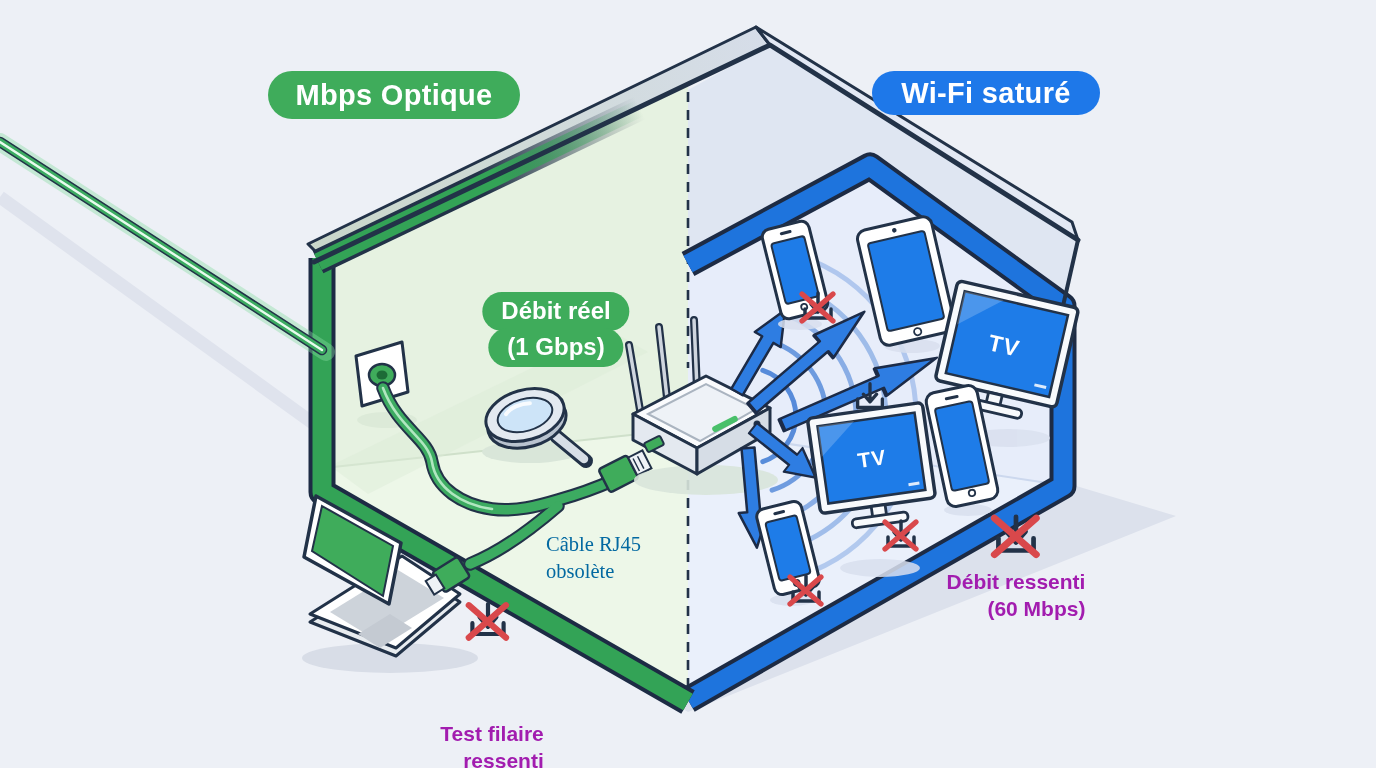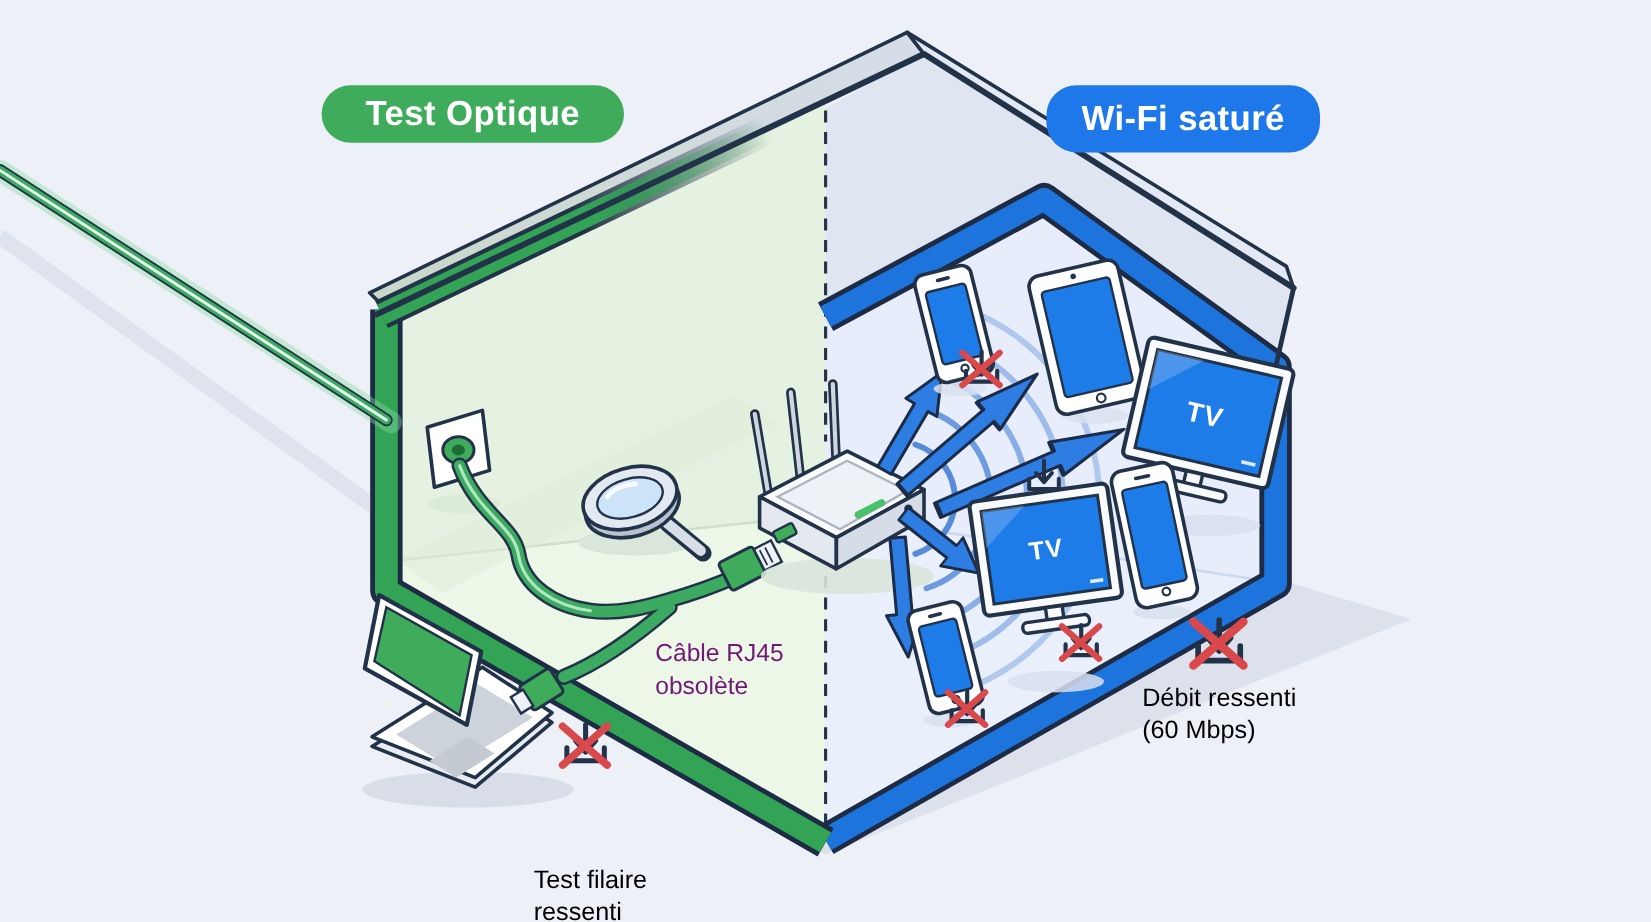--- a/index.html
+++ b/index.html
@@ -16,25 +16,25 @@
   }
   .badge-green{background:#3fac5b;}
   .badge-blue{background:#1e78e9;}
   .pill-stack{position:absolute;display:flex;flex-direction:column;align-items:center;}
   .pill{
     background:#3fac5b;color:#fff;font-weight:700;font-size:24px;
     padding:5px 19px;border-radius:22px;white-space:nowrap;line-height:1.2;
   }
   .pill+.pill{margin-top:-3px;}
   .note{
-    position:absolute;font-size:20.5px;line-height:27px;color:#701a75;font-weight:400;
+    position:absolute;font-size:20.5px;line-height:27px;color:#0369a1;font-weight:400;font-family:Liberation Serif, serif;
   }
   .caption{
-    position:absolute;font-weight:400;font-size:21px;line-height:27px;
-    color:#000000;text-align:left;transform:translateX(-50%);
+    position:absolute;font-weight:700;font-size:21px;line-height:27px;
+    color:#a21caf;text-align:right;transform:translateX(-50%);
   }
   .tv-text{
     position:absolute;color:#ffffff;font-weight:700;letter-spacing:1px;
     transform:translate(-50%,-50%);
   }
 </style>
 </head>
 <body>
 
 <div class="stage">
@@ -274,24 +274,28 @@
   <g transform="translate(1016,537) scale(1.35)">
     <use href="#dl-glyph"></use>
         <use href="#red-x"></use>
   </g>
   <g transform="translate(488,622) scale(1.2)">
     <use href="#dl-glyph"></use>
         <use href="#red-x"></use>
   </g>
 </svg>
 
-<div class="overlay badge badge-green" style="left:268px;top:71px;width:252px;height:48px;">Test Optique</div>
-
-<div class="overlay badge badge-blue" style="left:872px;top:71px;width:228px;height:56px;">Wi-Fi saturé</div>
-
+<div class="overlay badge badge-green" style="left:268px;top:71px;width:252px;height:48px;">Mbps Optique</div>
+
+<div class="overlay badge badge-blue" style="left:872px;top:71px;width:228px;height:44px;">Wi-Fi saturé</div>
+
+<div class="pill-stack overlay" style="left:556px;top:292px;transform:translateX(-50%);">
+  <div class="pill">Débit réel</div>
+  <div class="pill">(1 Gbps)</div>
+</div>
 
 <div class="note overlay" style="left:546px;top:531px;">
   <div>Câble RJ45</div>
   <div>obsolète</div>
 </div>
 
 <div class="caption overlay" style="left:492px;top:687px;margin-top:33px;">
   <div>Test filaire</div>
   <div>ressenti</div>
 </div>

